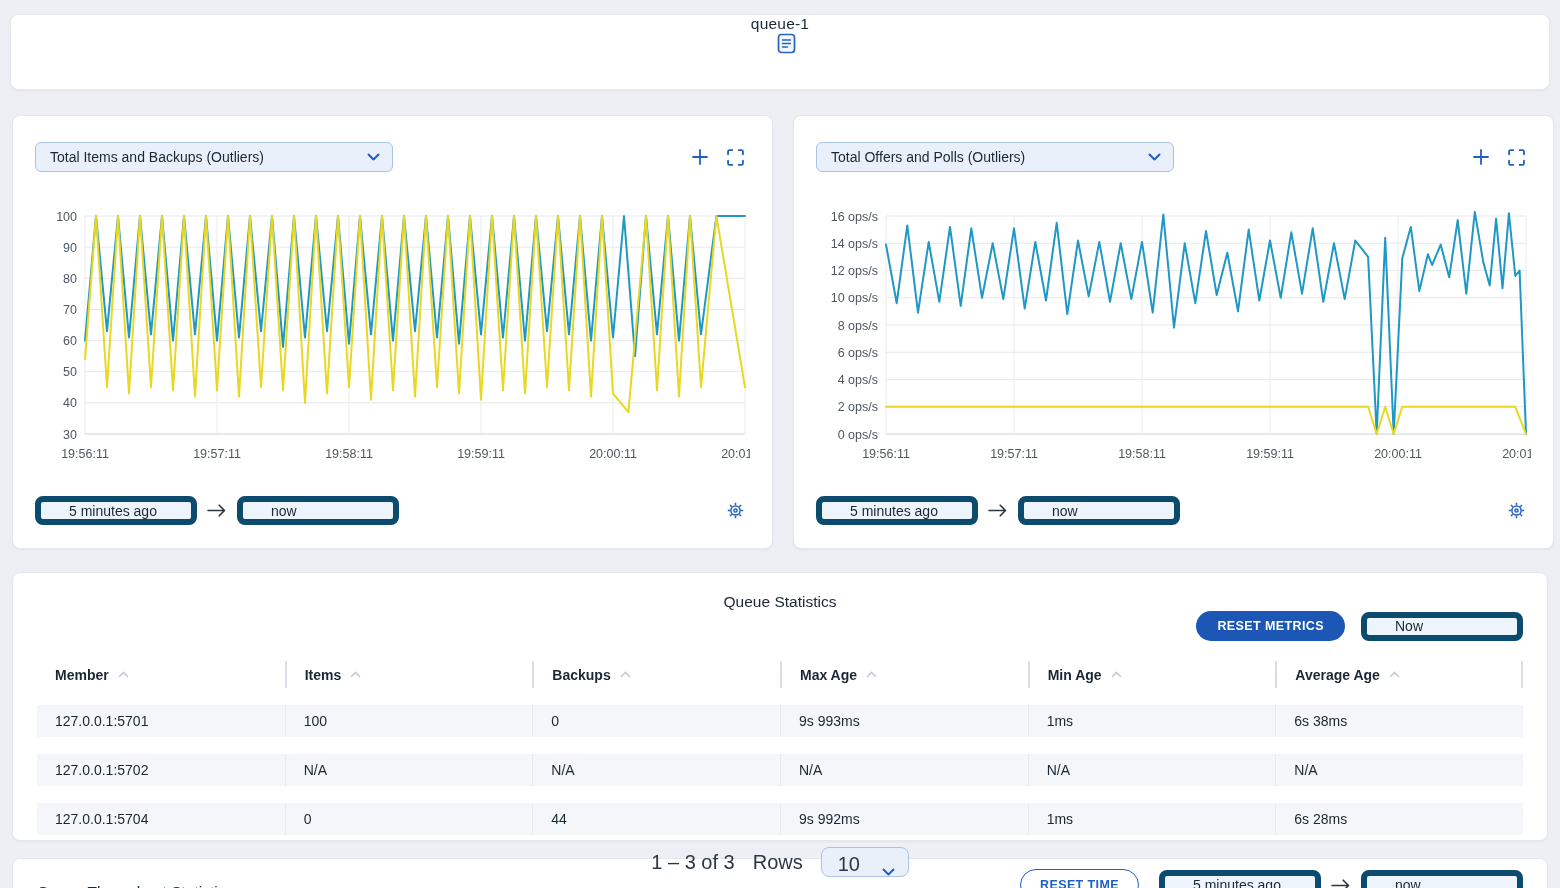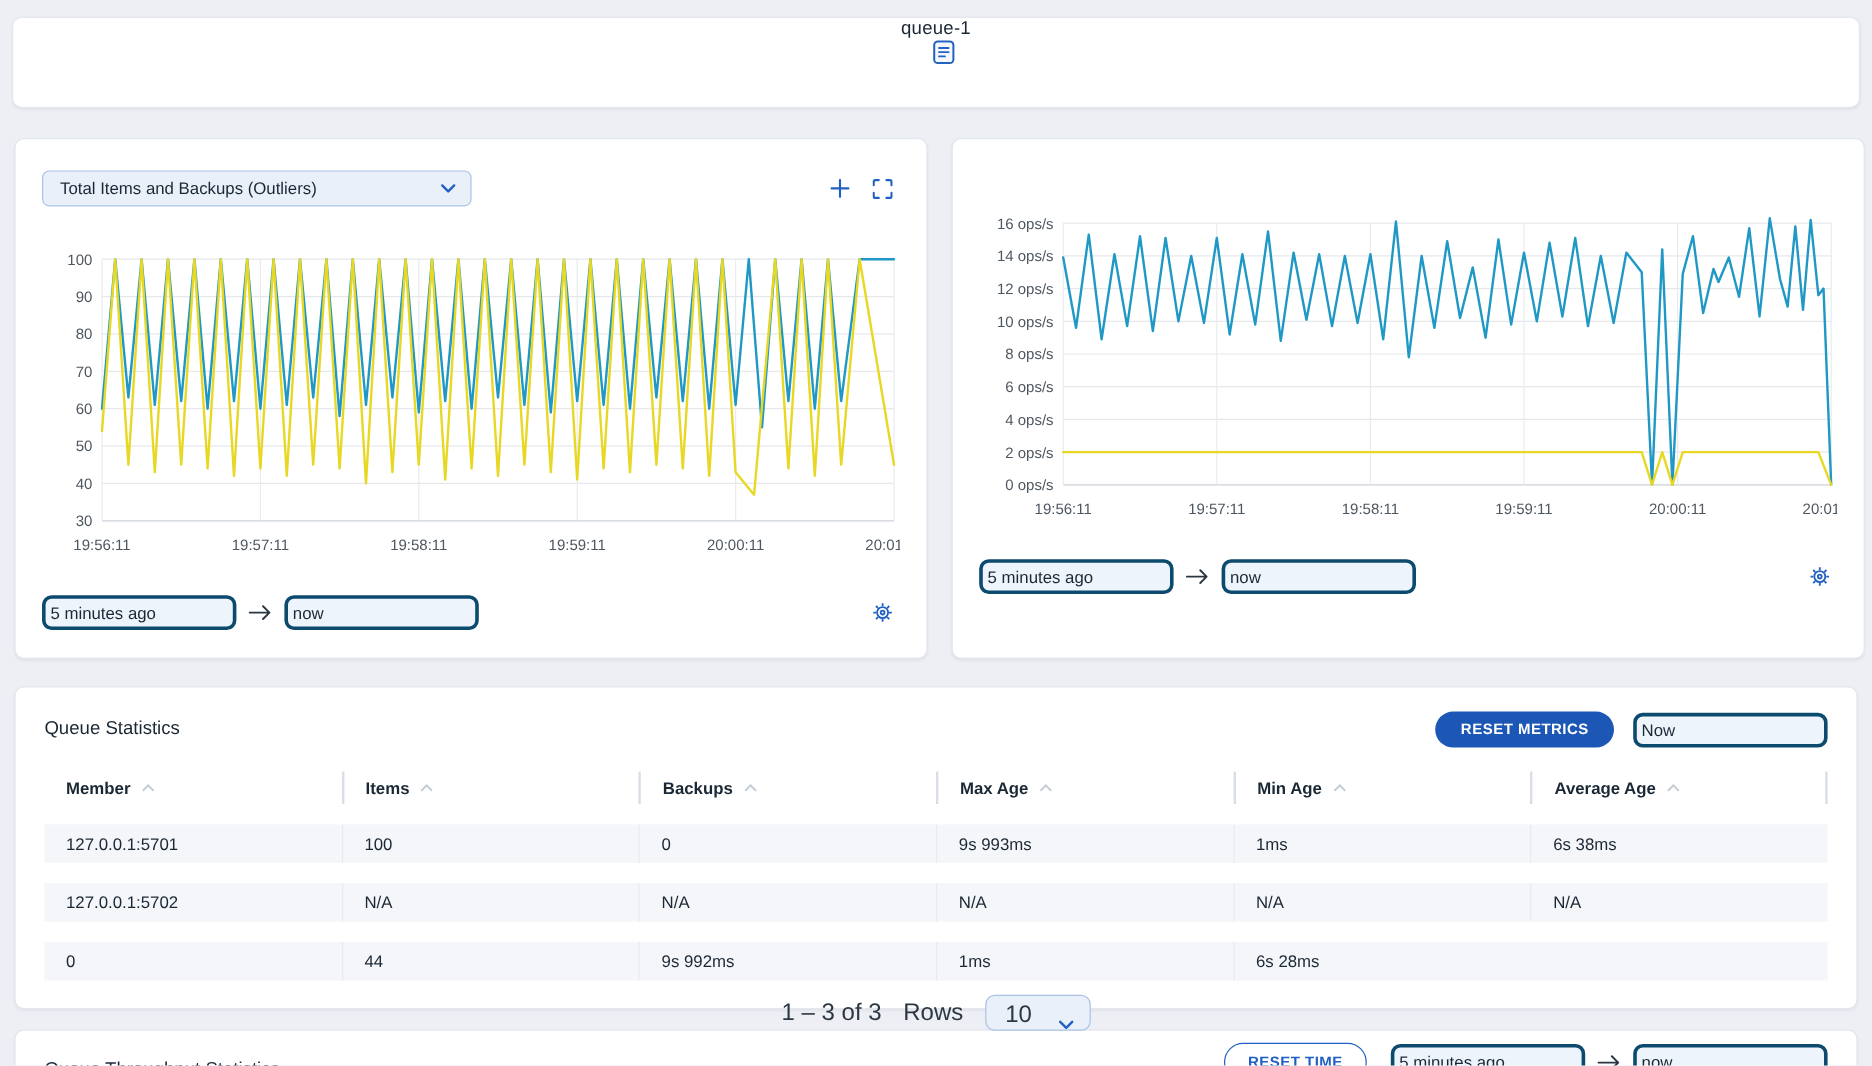--- a/index.html
+++ b/index.html
@@ -26,30 +26,30 @@
     width:358px; height:30px; padding:0 12px 0 14px;
     background:#e9f0fa; border:1px solid #a9c3e6; border-radius:6px;
     font-size:14px; cursor:pointer;
   }
   .icon-btns { display:flex; align-items:center; gap:18px; margin-right:6px; }
   .icon-btn { display:inline-flex; cursor:pointer; background:none; border:none; padding:0; }
   svg.chart { display:block; margin-top:32px; }
 
   .time-row { display:flex; align-items:center; margin-top:24px; }
   .time-input, .now-input {
-    width:162px; height:29px; padding:0 4px;
-    background:#eef4fc; border:3px solid #0c4a6e; border-radius:8px;
+    width:162px; height:29px; padding:0 28px;
+    background:#eef4fc; border:6px solid #0c4a6e; border-radius:8px;
     font-family:inherit; font-size:14px; color:#1a2734; outline:none;
   }
   .arrow { margin:0 10px; display:inline-flex; }
   .gear-btn { margin-left:auto; margin-right:6px; }
 
   
   .stats-card { margin:23px 12px 0; height:269px; padding:20px 24px 0; }
-  .stats-head { display:flex; align-items:center; }
+  .stats-head { display:flex; align-items:center;flex-direction:column; }
   .section-title { font-size:15.5px; }
   .stats-actions { margin-left:auto; display:flex; align-items:center; gap:16px; }
   .btn-primary {
     background:#1c57b5; color:#fff; border:none; border-radius:16px;
     height:30px; padding:0 21px; cursor:pointer;
     font-family:inherit; font-size:12.5px; font-weight:700; letter-spacing:.4px;
   }
   .btn-outline {
     background:#fff; color:#2160c2; border:1px solid #2160c2; border-radius:16px;
     height:32px; padding:0 19px; cursor:pointer;
@@ -167,20 +167,42 @@
               <circle cx="8.5" cy="8.5" r="4.6"></circle>
               <circle cx="8.5" cy="8.5" r="1.6"></circle>
               <path d="M8.5 .8v2.3M8.5 13.9v2.3M.8 8.5h2.3M13.9 8.5h2.3M3 3l1.7 1.7M12.3 12.3L14 14M14 3l-1.7 1.7M4.7 12.3L3 14"></path>
             </g>
           </svg>
       </button>
     </div>
   </div>
 
   <div class="card chart-card">
+    <div class="chart-top">
+      <div class="select">
+        <span>Total Offers and Polls (Outliers)</span>
+        <span style="display:inline-flex">
+          <svg width="13" height="8" viewBox="0 0 13 8">
+              <path d="M1.5 1.5L6.5 6.5 11.5 1.5" stroke="#2160c2" stroke-width="2" fill="none" stroke-linecap="round" stroke-linejoin="round"></path>
+            </svg>
+        </span>
+      </div>
+      <div class="icon-btns">
+        <button class="icon-btn">
+          <svg width="18" height="18" viewBox="0 0 18 18">
+              <path d="M9 2v14M2 9h14" stroke="#2160c2" stroke-width="1.8" stroke-linecap="round"></path>
+            </svg>
+        </button>
+        <button class="icon-btn">
+          <svg width="17" height="17" viewBox="0 0 16 16">
+              <path d="M1 5V2.4A1.4 1.4 0 0 1 2.4 1H5M11 1h2.6A1.4 1.4 0 0 1 15 2.4V5M15 11v2.6a1.4 1.4 0 0 1-1.4 1.4H11M5 15H2.4A1.4 1.4 0 0 1 1 13.6V11" stroke="#2160c2" stroke-width="1.7" fill="none" stroke-linecap="round"></path>
+            </svg>
+        </button>
+      </div>
+    </div>
     <svg class="chart" width="715" height="268">
         <line x1="70" y1="230" x2="710" y2="230" stroke="#ccd1d8" stroke-width="1"></line>
         <text x="62" y="234.5" text-anchor="end" fill="#4e5760" font-size="12.5px">0 ops/s</text>
         <line x1="70" y1="202.75" x2="710" y2="202.75" stroke="#e6e8ec" stroke-width="1"></line>
         <text x="62" y="207.25" text-anchor="end" fill="#4e5760" font-size="12.5px">2 ops/s</text>
         <line x1="70" y1="175.5" x2="710" y2="175.5" stroke="#e6e8ec" stroke-width="1"></line>
         <text x="62" y="180" text-anchor="end" fill="#4e5760" font-size="12.5px">4 ops/s</text>
         <line x1="70" y1="148.25" x2="710" y2="148.25" stroke="#e6e8ec" stroke-width="1"></line>
         <text x="62" y="152.75" text-anchor="end" fill="#4e5760" font-size="12.5px">6 ops/s</text>
         <line x1="70" y1="121" x2="710" y2="121" stroke="#e6e8ec" stroke-width="1"></line>
@@ -287,20 +309,21 @@
       </div>
       <div class="tr">
         <div class="td">127.0.0.1:5702</div>
         <div class="td">N/A</div>
         <div class="td">N/A</div>
         <div class="td">N/A</div>
         <div class="td">N/A</div>
         <div class="td">N/A</div>
       </div>
       <div class="tr">
+        <div class="td">127.0.0.1:5704</div>
         <div class="td">0</div>
         <div class="td">44</div>
         <div class="td">9s 992ms</div>
         <div class="td">1ms</div>
         <div class="td">6s 28ms</div>
       </div>
     </div>
   <div class="pagination">
     <span>1 – 3 of 3</span>
     <span>Rows</span>

